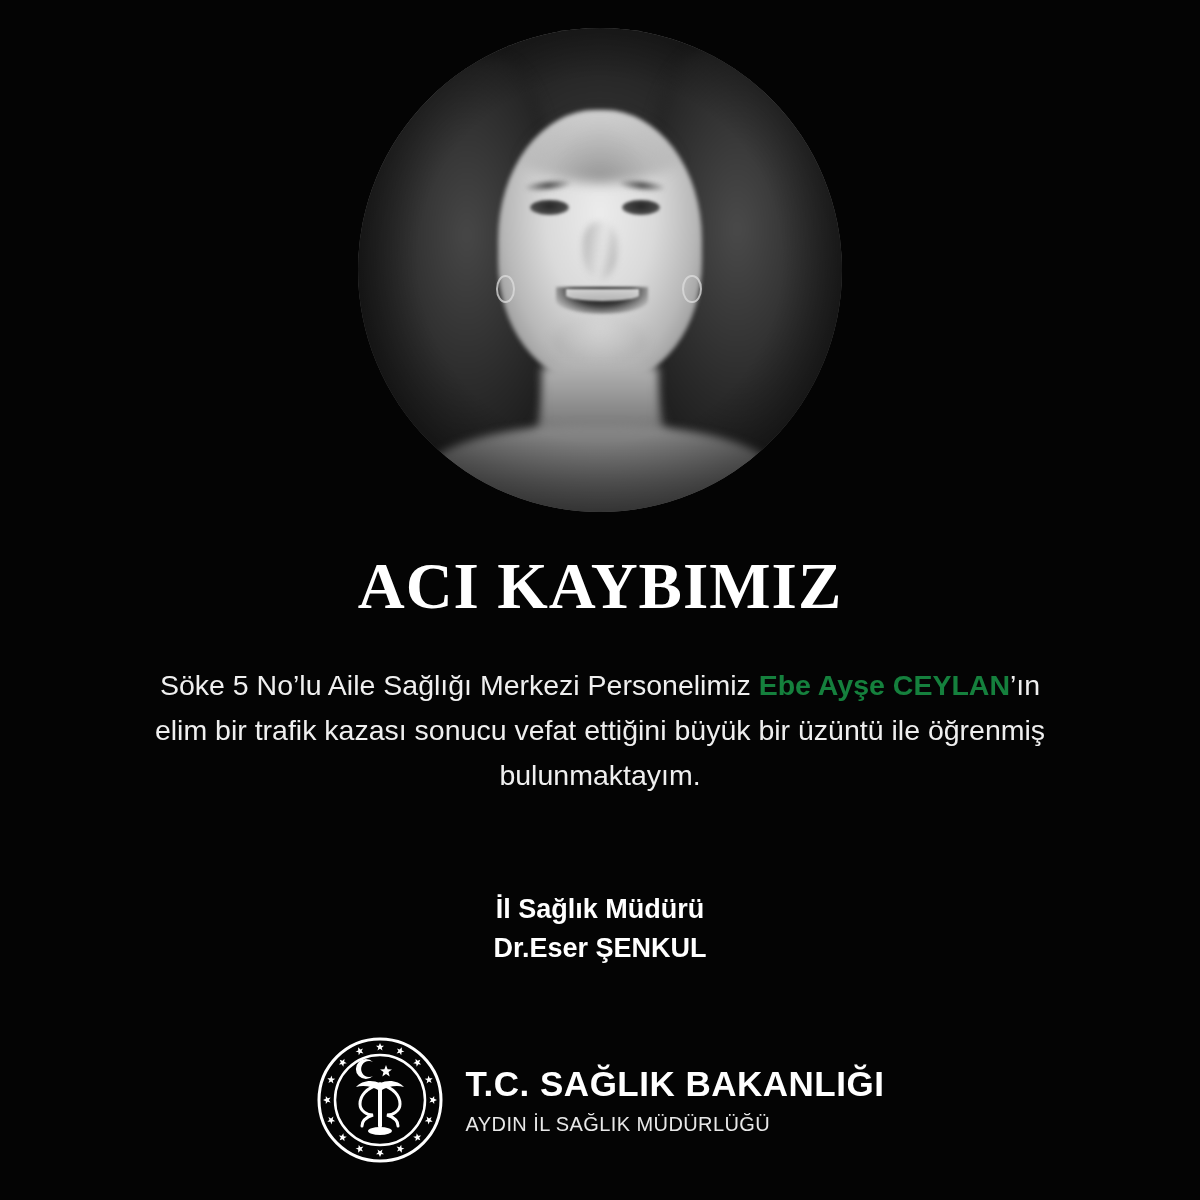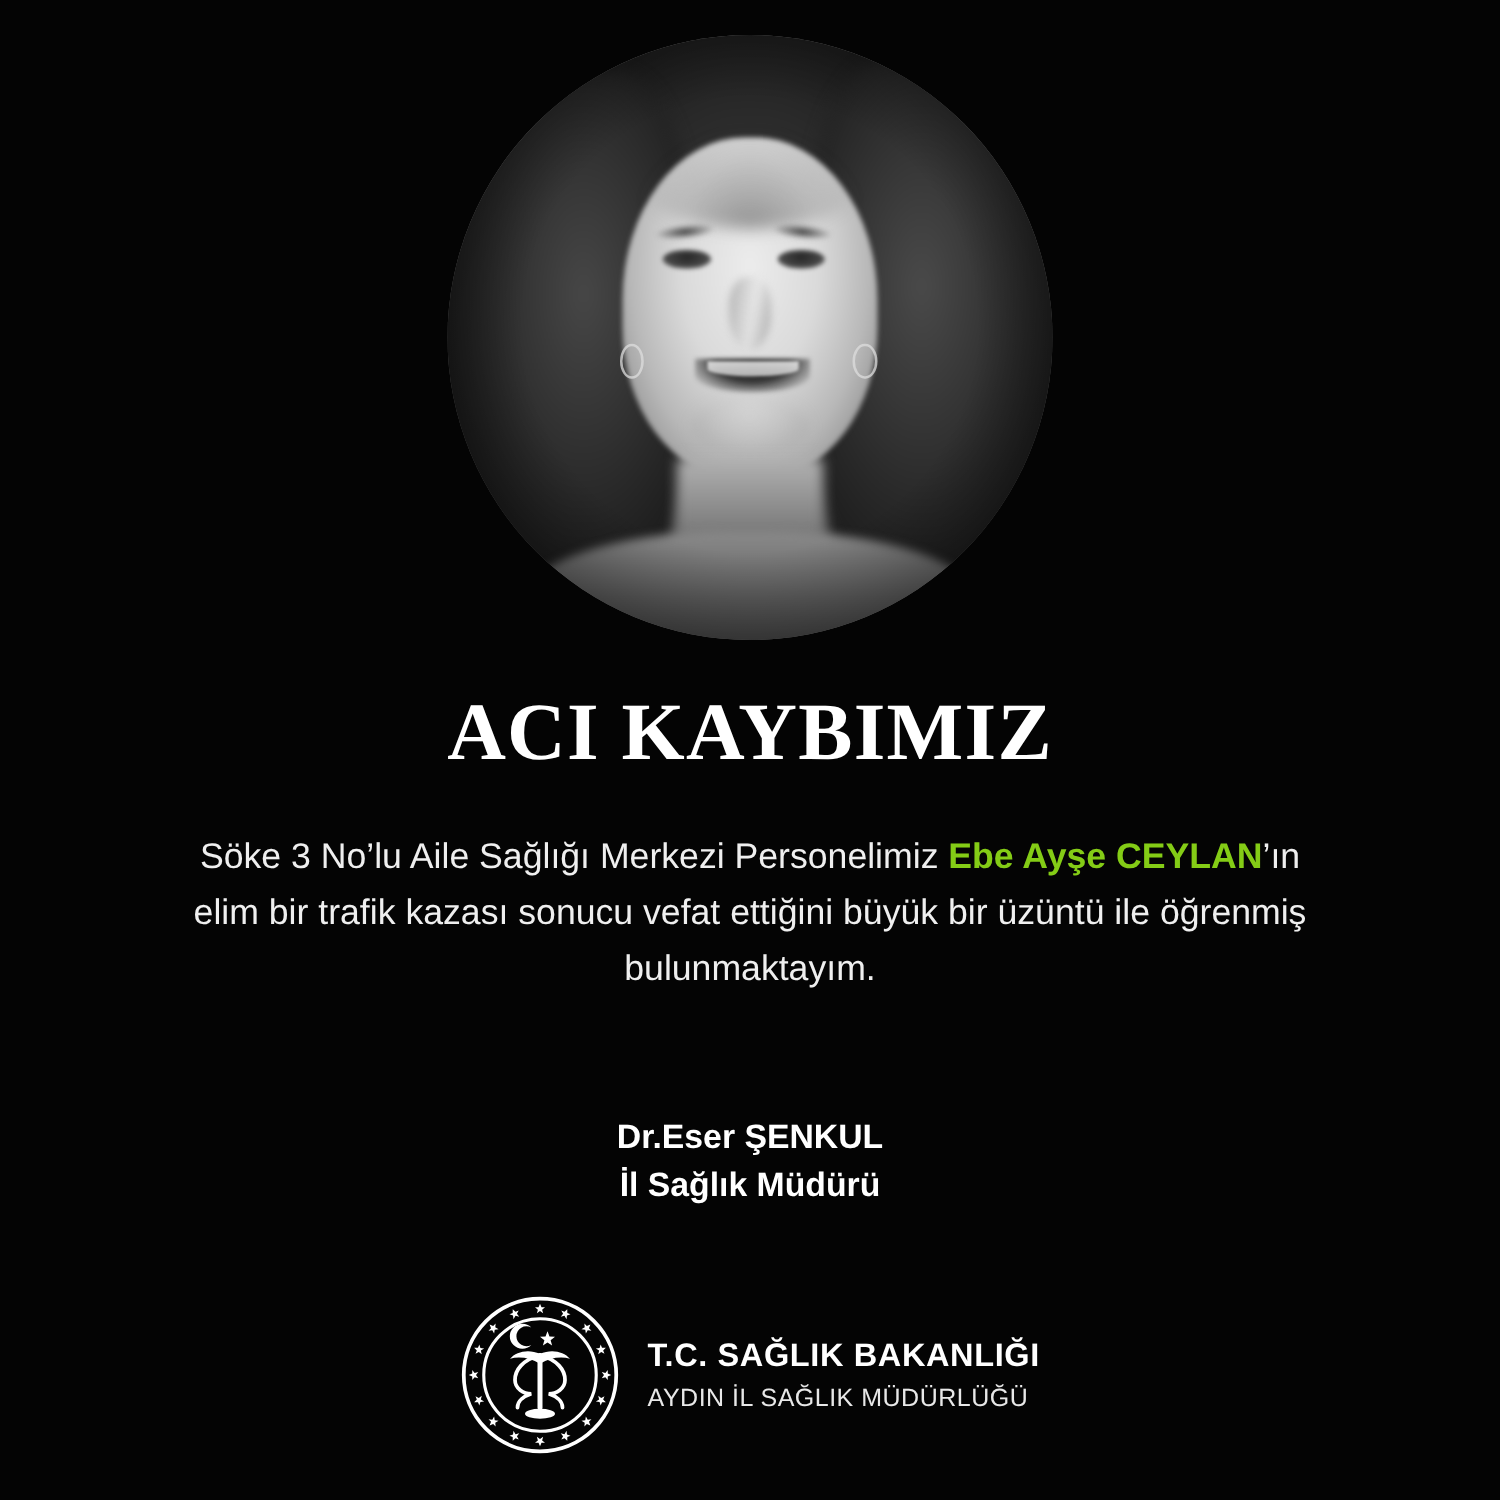--- a/index.html
+++ b/index.html
@@ -214,21 +214,21 @@
     width: 930px;
     margin-top: 44px;
     text-align: center;
     font-size: 28.5px;
     line-height: 1.58;
     color: #efefef;
     font-weight: 400;
   }
   .body-block p { margin: 0; }
   .body-block .para-gap { height: 40px; }
-  .body-block b { font-weight: 700; color: #84cc16; }
+  .body-block b { font-weight: 700; color: #15803d; }
 
   .signature {
     margin-top: 52px;
     text-align: center;
     font-weight: 700;
     font-size: 27px;
     line-height: 1.45;
     color: #ffffff;
   }
 
@@ -247,21 +247,21 @@
     width: 128px;
     height: 128px;
     flex: 0 0 auto;
   }
   .footer-text {
     display: flex;
     flex-direction: column;
     justify-content: center;
   }
   .footer-title {
-    font-size: 26px;
+    font-size: 35px;
     font-weight: 700;
     letter-spacing: 0.5px;
     color: #ffffff;
     line-height: 1.1;
   }
   .footer-sub {
     font-size: 20px;
     font-weight: 400;
     letter-spacing: 0.4px;
     color: #e8e8e8;
@@ -294,27 +294,27 @@
       <div class="p-earring-r"></div>
       <div class="p-neck"></div>
       <div class="p-shoulder"></div>
       <div class="p-vignette"></div>
     </div>
   </div>
 
   <div class="headline">ACI KAYBIMIZ</div>
 
   <div class="body-block">
-    <p><span>Söke 3 No’lu Aile Sağlığı Merkezi Personelimiz </span><b>Ebe Ayşe CEYLAN</b><span>’ın elim bir trafik kazası sonucu vefat ettiğini büyük bir üzüntü ile öğrenmiş bulunmaktayım.</span></p>
+    <p><span>Söke 5 No’lu Aile Sağlığı Merkezi Personelimiz </span><b>Ebe Ayşe CEYLAN</b><span>’ın elim bir trafik kazası sonucu vefat ettiğini büyük bir üzüntü ile öğrenmiş bulunmaktayım.</span></p>
     <div class="para-gap"></div>
   </div>
 
   <div class="signature">
+    <div>İl Sağlık Müdürü</div>
     <div>Dr.Eser ŞENKUL</div>
-    <div>İl Sağlık Müdürü</div>
   </div>
 
   <div class="footer">
     <div class="emblem">
       <svg viewBox="0 0 128 128" width="128" height="128" aria-hidden="true">
         <circle cx="64" cy="64" r="61" fill="none" stroke="#ffffff" stroke-width="3"></circle>
         <circle cx="64" cy="64" r="45" fill="none" stroke="#ffffff" stroke-width="2.5"></circle>
         <g fill="#ffffff">
 
           <g transform="translate(64,64)">

